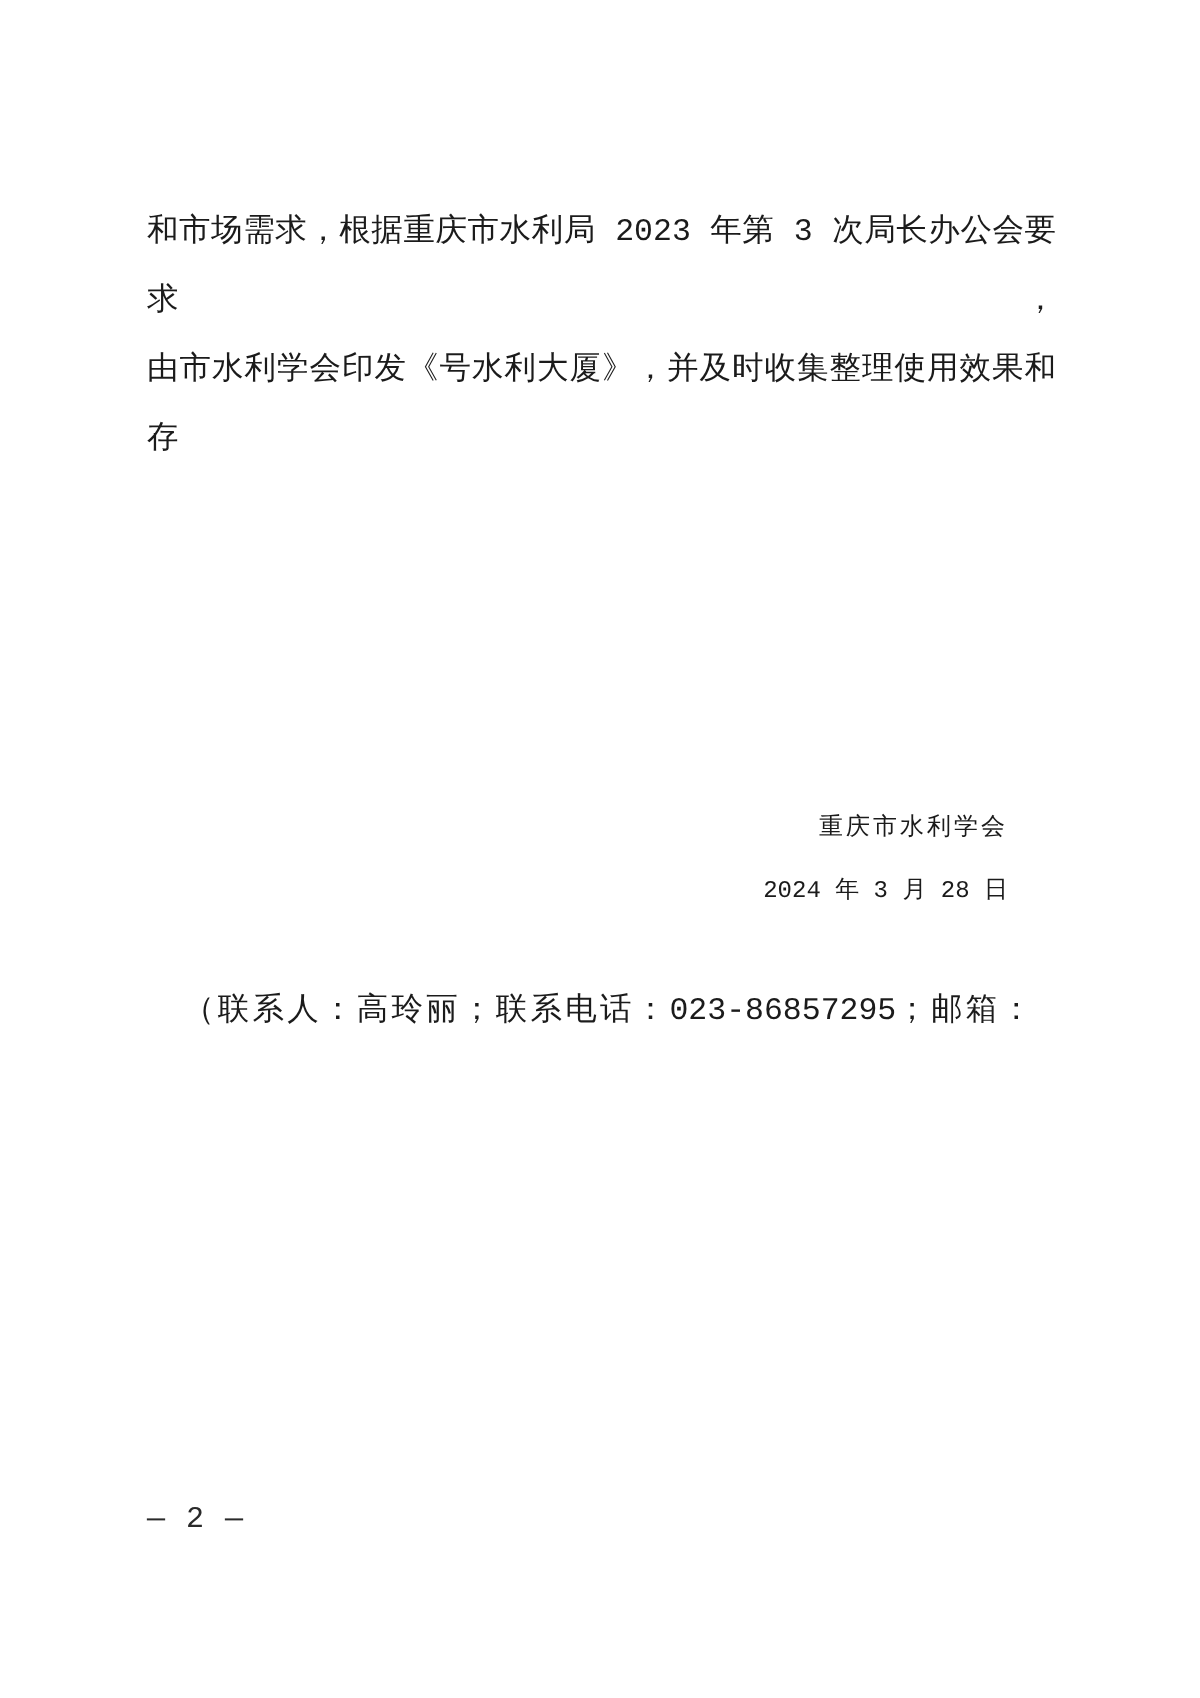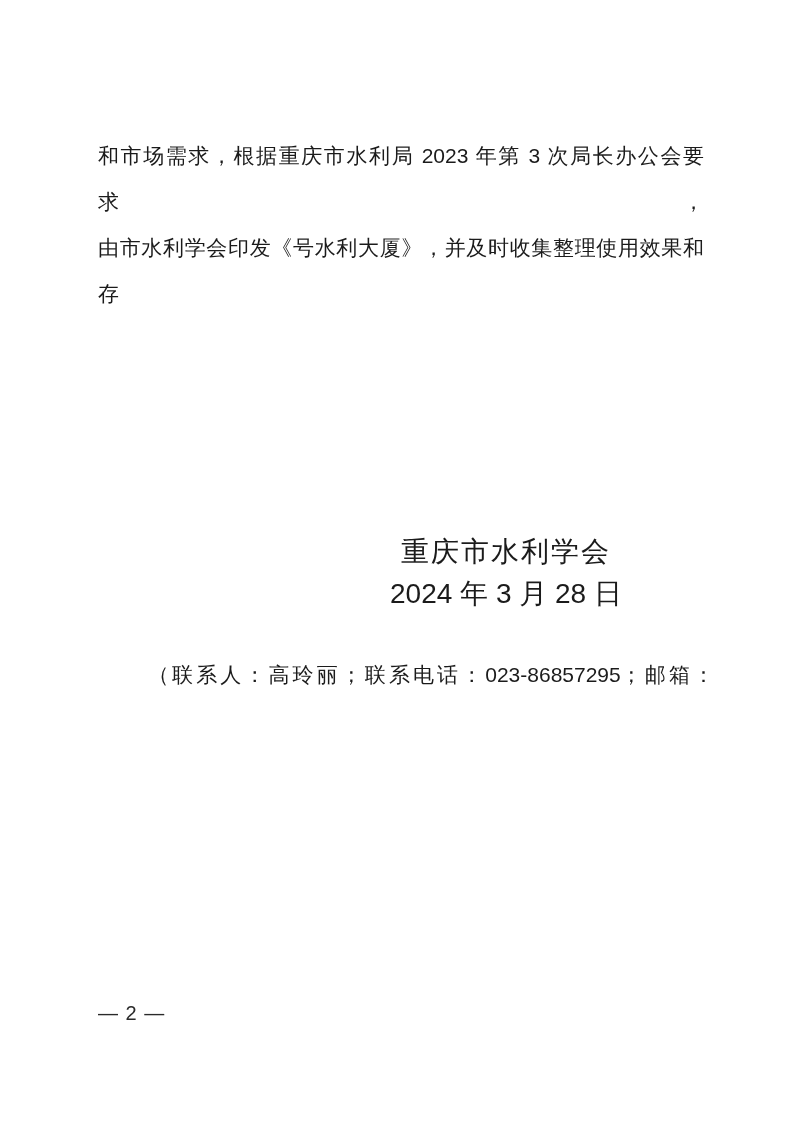--- a/index.html
+++ b/index.html
@@ -5,21 +5,21 @@
   html, body {
     margin: 0;
     padding: 0;
     background: #ffffff;
   }
   .page {
     position: relative;
     width: 800px;
     height: 1132px;
     background: #ffffff;
-    font-family: Liberation Sans, sans-serif;
+    font-family: Liberation Mono, monospace;
     color: #1b1b1b;
     overflow: hidden;
   }
   .para {
     position: absolute;
     left: 98px;
     width: 606px;
     font-size: 21px;
   }
   .line {
@@ -38,31 +38,31 @@
   }
   .p2 {
     top: 259px;
     line-height: 40px;
   }
   .signature {
     position: absolute;
     top: 531px;
     left: 340px;
     width: 332px;
-    font-size: 28px;
+    font-size: 16px;
     line-height: 42px;
-    text-align: center;
+    text-align: right;
   }
   .sig-org {
     letter-spacing: 2px;
   }
   .contact {
     position: absolute;
     top: 655px;
-    left: 108px;
+    left: 82px;
     width: 606px;
     font-size: 21px;
     line-height: 40px;
   }
   .pageno {
     position: absolute;
     top: 1002px;
     left: 98px;
     font-size: 20px;
     letter-spacing: 1px;

